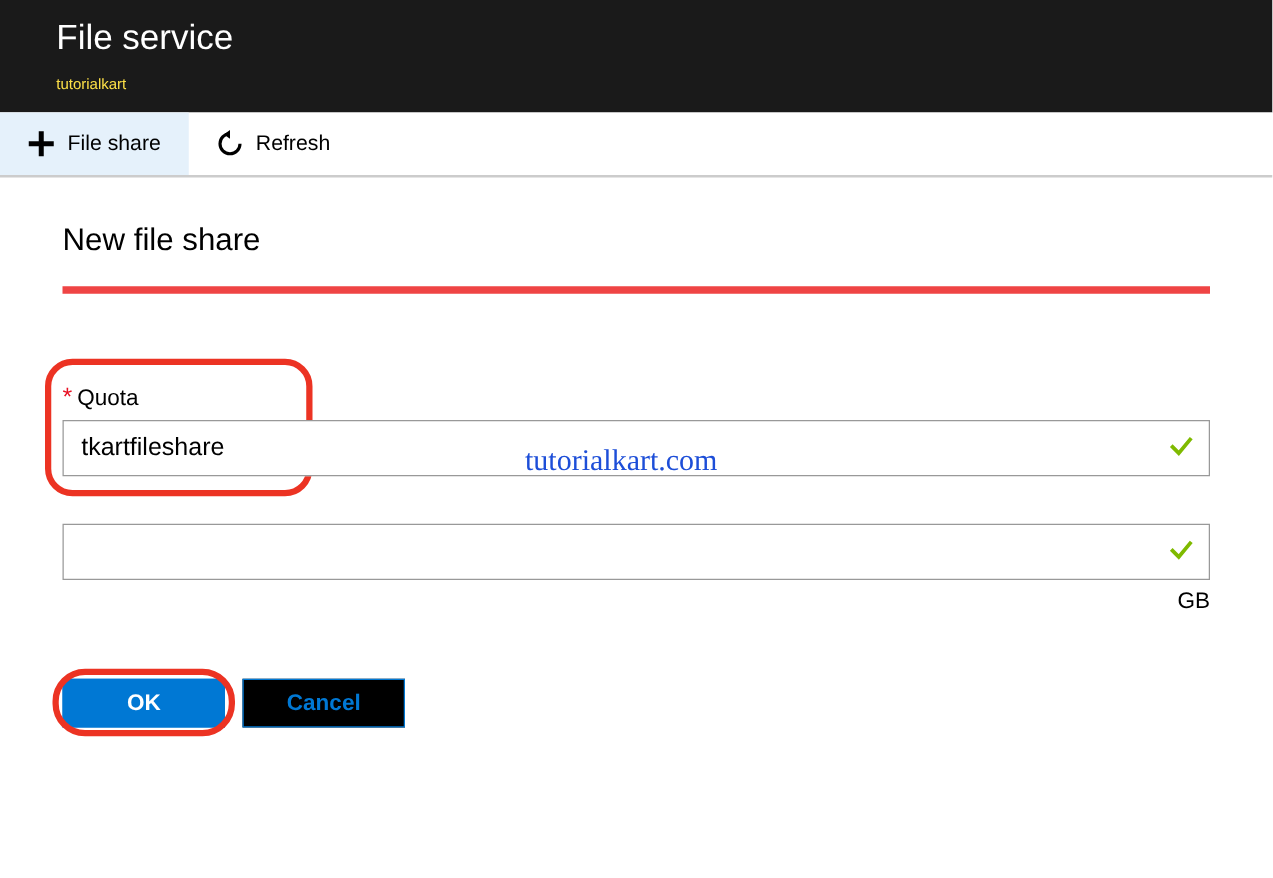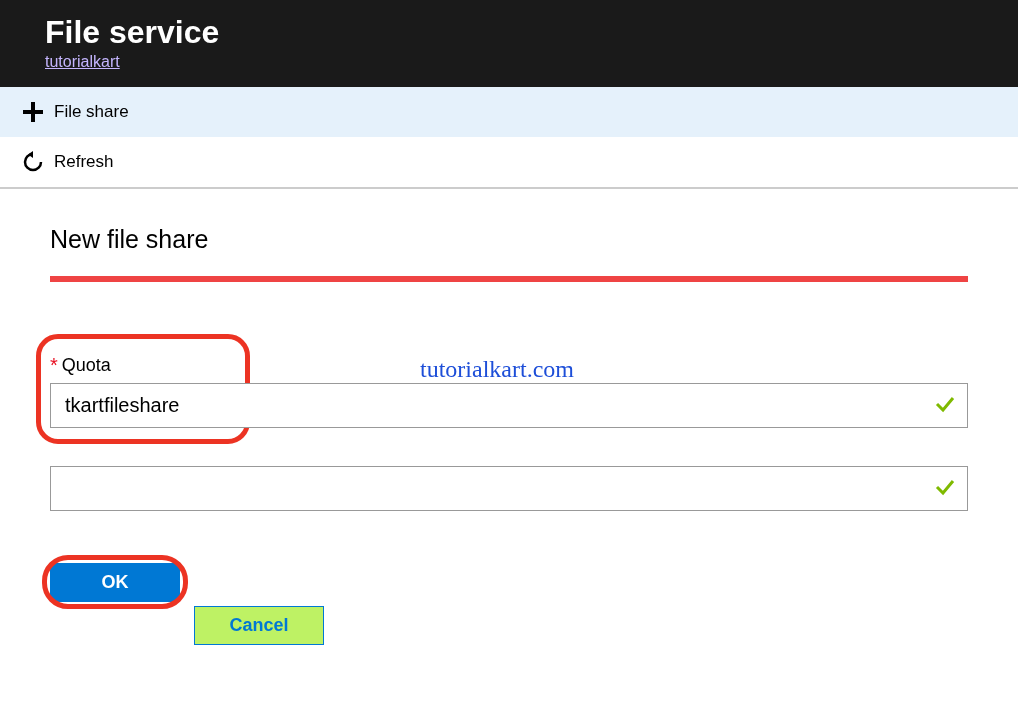--- a/index.html
+++ b/index.html
@@ -4,35 +4,33 @@
   <style>
     * { margin: 0; padding: 0; box-sizing: border-box; }
     body { font-family: 'Segoe UI', Arial, sans-serif; background: #fff; width: 1018px; }
     
     .header {
       background: #1a1a1a;
       color: #fff;
       padding: 14px 45px 16px;
     }
     .header-title {
-      font-size: 32px;
-      font-weight: 700;
-      margin-bottom: 2px;
+      font-size: 28px;
+      font-weight: 400;
+      margin-bottom: 14px;
     }
     .header-subtitle {
-      font-size: 16px;
-      color: #c4b5fd;
-      text-decoration: underline;
+      font-size: 12px;
+      color: #fde047;
     }
     
     .toolbar {
       display: flex;
       border-bottom: 2px solid #ccc;
       background: #fff;
-      flex-direction: column;
     }
     .toolbar-item {
       display: flex;
       align-items: center;
       padding: 14px 22px;
       font-size: 17px;
       cursor: pointer;
       gap: 10px;
     }
     .toolbar-item.active {
@@ -121,23 +119,22 @@
       font-weight: 600;
       text-align: center;
       cursor: pointer;
       border: 1px solid #0078d4;
     }
     .btn-primary {
       background: #0078d4;
       color: #fff;
     }
     .btn-secondary {
-      background: #bef264;
+      background: #000000;
       color: #0078d4;
-      margin-top: 43px;
     }
     
     .highlight-box {
       position: absolute;
       border: 5px solid #ec3323;
       border-radius: 22px;
       pointer-events: none;
     }
     .highlight-name {
       top: -20px;
@@ -214,20 +211,21 @@
 
   <div class="field-group">
     <div class="field-input-wrap">
       <input class="field-input" value="" style="">
       <span class="valid-check">
         <svg width="22" height="22" viewBox="0 0 22 22">
             <path d="M3 11 L9 17 L19 5" stroke="#7fba00" stroke-width="3" fill="none"></path>
           </svg>
       </span>
     </div>
+    <div class="unit-label">GB</div>
   </div>
 
   <div class="button-row">
     <div class="rel">
       <div class="highlight-box highlight-ok"></div>
       <div class="btn btn-primary">OK</div>
     </div>
     <div class="btn btn-secondary">Cancel</div>
   </div>
 </div>

